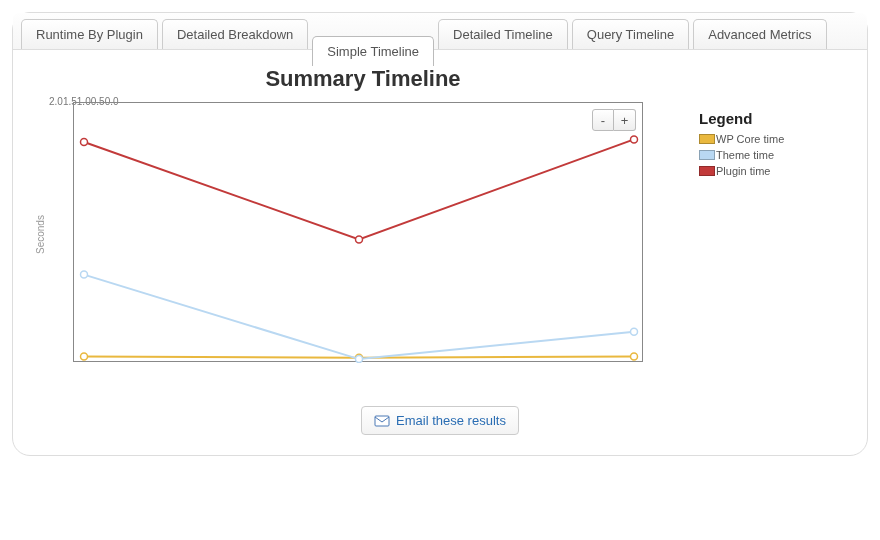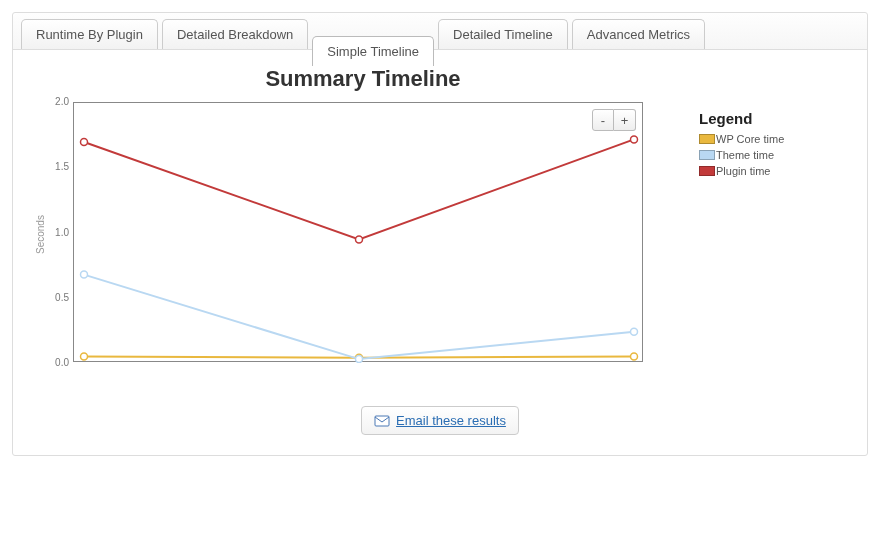--- a/index.html
+++ b/index.html
@@ -5,21 +5,21 @@
   * { box-sizing: border-box; }
   body {
     margin: 0; padding: 12px;
     font-family: "Helvetica Neue", Helvetica, Arial, sans-serif;
     background: #fff;
     color: #333;
     width: 880px;
   }
   .panel {
     border: 1px solid #ddd;
-    border-radius: 3px;
+    border-radius: 18px;
     background: #fff;
     width: 856px;
   }
   .tabs {
     display: flex;
     padding: 6px 8px 0 8px;
     gap: 4px;
     background: linear-gradient(#fefefe,#f6f6f6);
     border-bottom: 1px solid #ddd;
     border-radius: 6px 6px 0 0;
@@ -53,21 +53,21 @@
   .plot-wrap { display: flex; }
   .ylabel {
     writing-mode: vertical-rl;
     transform: rotate(180deg);
     font-size: 10px; color: #999;
     text-align: center;
     width: 16px;
     padding-right: 2px;
   }
   .yticks {
-    display: flex; flex-direction: column; justify-content: space-between;
+    display: flex; justify-content: space-between;
     height: 272px; margin-top: -6px;
     font-size: 10px; color: #777; text-align: right;
     width: 24px; padding-right: 4px;
   }
   .plot {
     position: relative;
     width: 570px; height: 260px;
     border: 1px solid #888;
   }
   .zoom {
@@ -86,34 +86,34 @@
   .zoom button:last-child  { border-radius: 0 3px 3px 0; border-left: none; }
   .email-wrap { text-align: center; margin-top: 38px; }
   .email-btn {
     display: inline-flex; align-items: center; gap: 6px;
     padding: 6px 12px;
     border: 1px solid #ccc; border-radius: 4px;
     background: linear-gradient(#fff,#f3f3f3);
     cursor: pointer;
     font-size: 13px;
     color: #2a6db3;
-    text-decoration: underline;
   }
   svg { display: block; }
 </style>
 </head>
 <body>
 
 <div class="panel">
 
   <div class="tabs">
     <div class="tab">Runtime By Plugin</div>
     <div class="tab">Detailed Breakdown</div>
     <div class="tab active">Simple Timeline</div>
     <div class="tab">Detailed Timeline</div>
+    <div class="tab">Query Timeline</div>
     <div class="tab">Advanced Metrics</div>
   </div>
 
   <div class="content">
 
     <div class="chart-row">
       <div class="chart-area">
         <div class="chart-title">Summary Timeline</div>
 
         <div class="plot-wrap">

